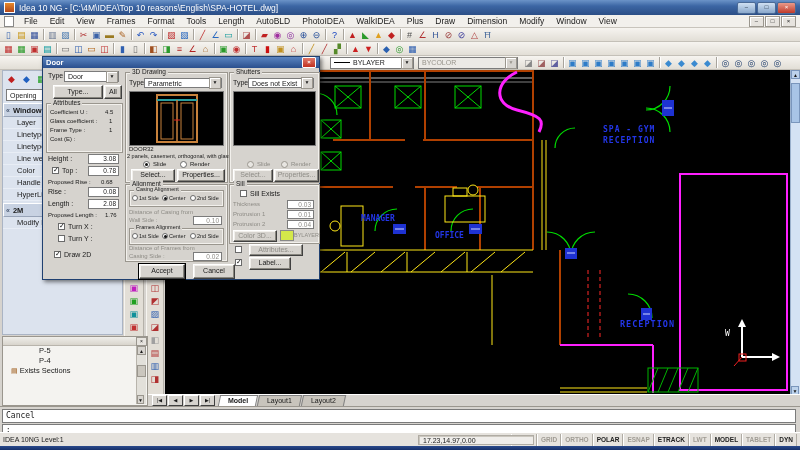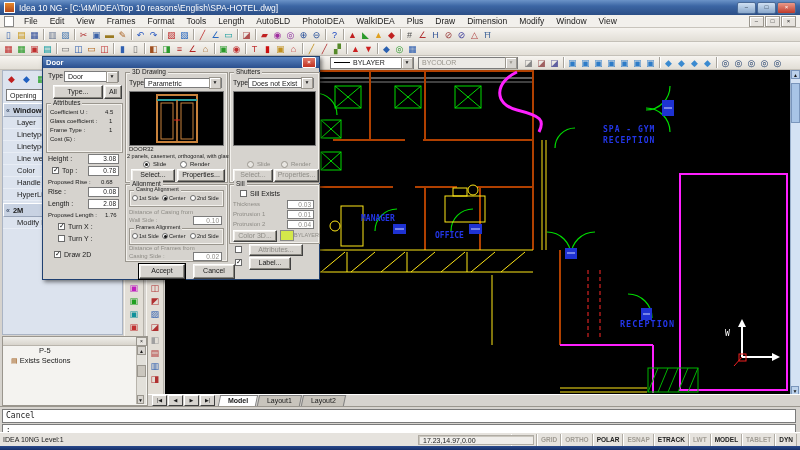--- a/index.html
+++ b/index.html
@@ -470,20 +470,23 @@
     </div>
 
   <div id="treepanel" class="abs">
     <div id="treebar">
       <span class="x">×</span>
     </div>
     <div id="treeRows">
         <div class="trow" style="padding-left: 36px;">
           <span>P-5</span>
         </div>
+        <div class="trow" style="padding-left: 36px;">
+          <span>P-4</span>
+        </div>
         <div class="trow" style="padding-left: 8px;">
           <span class="ticn" style="color: rgb(160, 96, 32);">▤</span>
           <span>Exists Sections</span>
         </div>
       </div>
     <div id="treescroll">
       <div class="sarr">▲</div>
       <div class="sthumb"></div>
       <div class="sarr" style="position:absolute;bottom:0;width:7px;">▼</div>
     </div>

